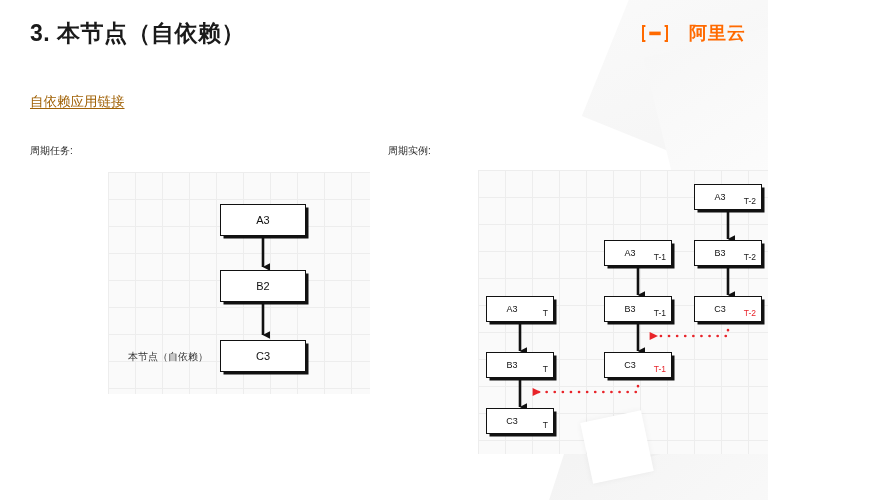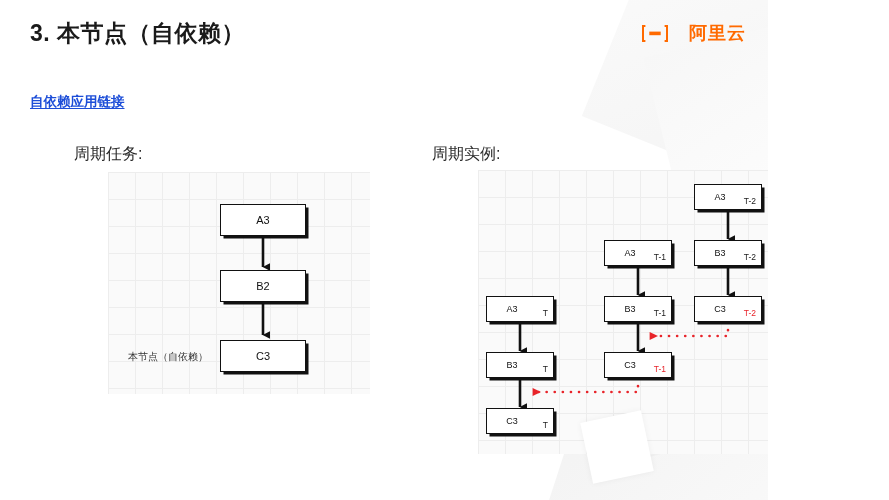--- a/index.html
+++ b/index.html
@@ -61,43 +61,42 @@
     font-size: 23px; font-weight: bold; color: #1a1a1a;
     letter-spacing: 0.5px;
     white-space: nowrap;
   }
   .subtitle {
     position: absolute; left: 30px; top: 62px;
     font-size: 13.5px; color: #333333; white-space: nowrap;
   }
   .link {
     position: absolute; left: 30px; top: 93px;
-    font-size: 13.5px; color: #1d4ed8;
+    font-size: 13.5px; color: #a16207;
     text-decoration: underline;
     text-underline-offset: 2px;
     white-space: nowrap;
     cursor: pointer;
-    font-weight: bold;
   }
 
   
   .logo {
     position: absolute; right: 22px; top: 24px;
     display: flex; align-items: center; gap: 21px;
   }
   .logo-mark { display: block; }
   .logo-text {
     font-size: 18px; font-weight: bold; color: #ff6a00;
     letter-spacing: 1px; line-height: 1;
   }
 
   
   .sec-head {
     position: absolute;
-    font-size: 16px; color: #2a2a2a; white-space: nowrap; margin-left: 44px;
+    font-size: 10px; color: #2a2a2a; white-space: nowrap;
   }
   .sec-left  { left: 30px;  top: 144px; }
   .sec-right { left: 388px; top: 144px; }
 
   
   .panel {
     position: absolute;
     background:
       repeating-linear-gradient(to right,  #ededed 0 1px, transparent 1px 27px),
       repeating-linear-gradient(to bottom, #ededed 0 1px, transparent 1px 27px),

